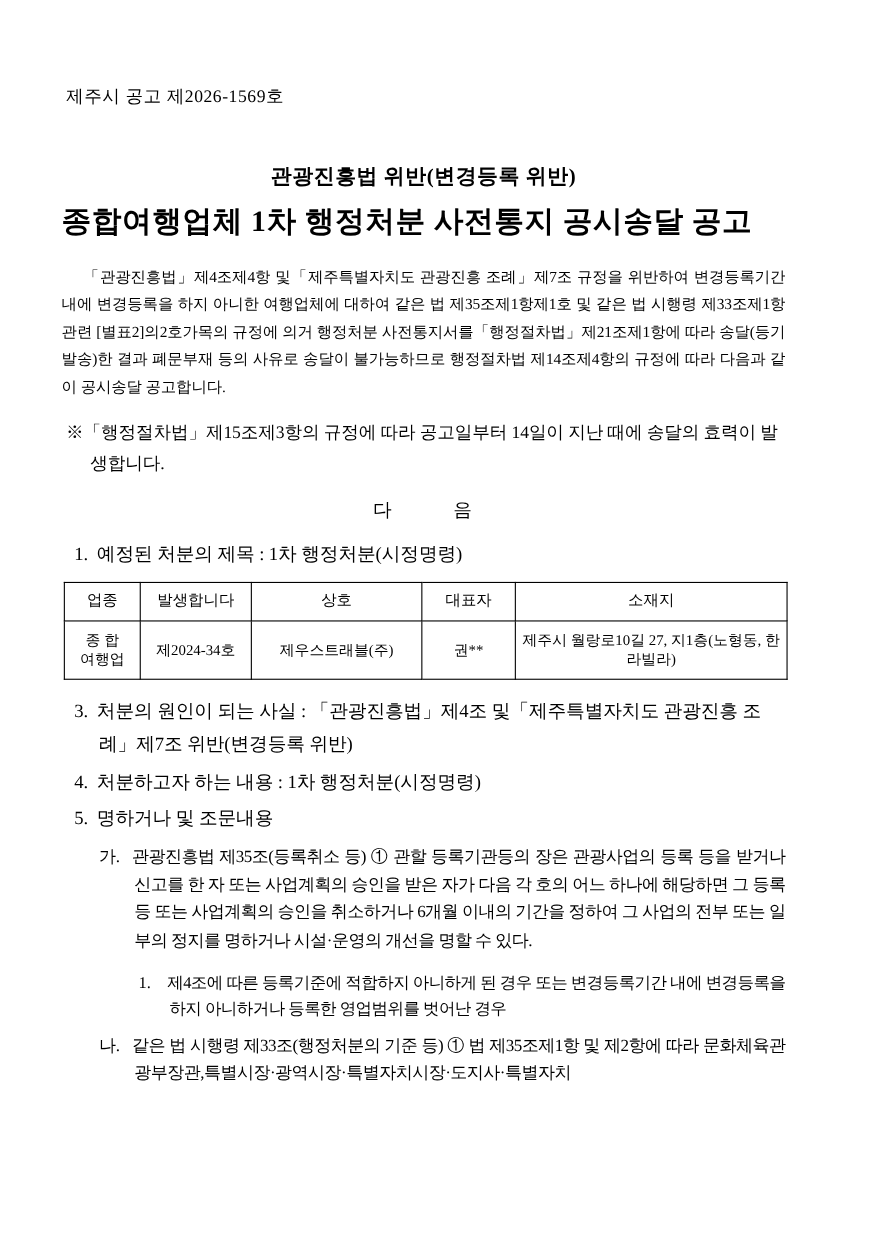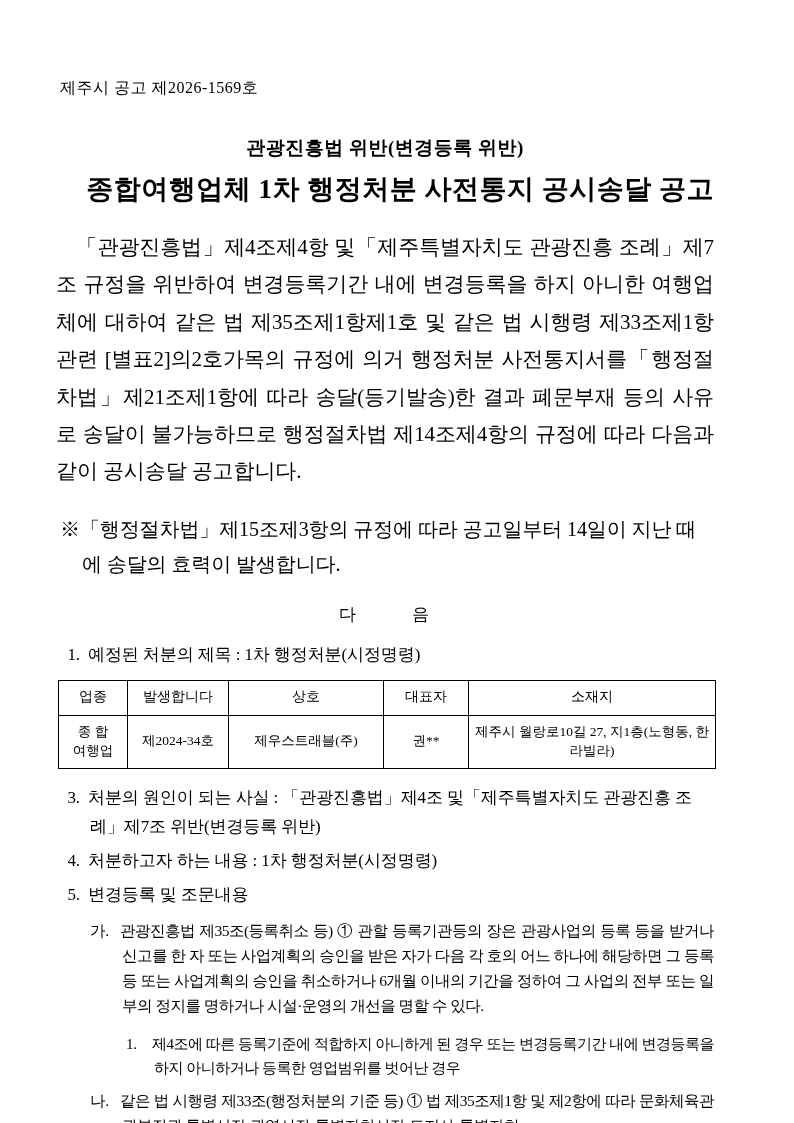--- a/index.html
+++ b/index.html
@@ -23,41 +23,41 @@
   }
   .doc-number {
     font-size: 16px;
     letter-spacing: 0.5px;
     margin: 6px 0 0 4px;
   }
   .title-sub {
     text-align: center;
     font-size: 19px;
     font-weight: bold;
-    margin-top: 36px;
+    margin-top: 48px;
     letter-spacing: 0.5px;
   }
   .title-main {
-    text-align: right;
+    text-align: left;
     font-size: 27px;
     font-weight: bold;
     margin-top: 10px;
     letter-spacing: 0.5px;
     white-space: nowrap;
   }
   .body-para {
-    font-size: 21px;
+    font-size: 14px;
     line-height: 1.78;
     text-align: justify;
     margin-top: 22px;
     text-indent: 20px;
     letter-spacing: -0.1px;
   }
   .note-para {
-    font-size: 20px;
+    font-size: 16px;
     line-height: 1.78;
     margin-top: 8px;
     padding-left: 26px;
     text-indent: -22px;
     letter-spacing: -0.1px;
   }
   .center-word {
     text-align: center;
     font-size: 17px;
     margin-top: 14px;
@@ -211,21 +211,21 @@
   </table>
 
   <ol class="main-list">
     <li>
       <span class="num">3.</span><span>처분의 원인이 되는 사실 : 「관광진흥법」제4조 및「제주특별자치도 관광진흥 조례」제7조 위반(변경등록 위반)</span>
     </li>
     <li>
       <span class="num">4.</span><span>처분하고자 하는 내용 : 1차 행정처분(시정명령)</span>
     </li>
     <li>
-      <span class="num">5.</span><span>변경등록 및 조문내용</span>
+      <span class="num">5.</span><span>명하거나 및 조문내용</span>
     </li>
   </ol>
 
   <ol class="sub-list">
     <li>
       <span class="sub-num">가.</span><span class="tight">관광진흥법 제35조(등록취소 등) ① 관할 등록기관등의 장은 관광사업의 등록 등을 받거나 신고를 한 자 또는 사업계획의 승인을 받은 자가 다음 각 호의 어느 하나에 해당하면 그 등록 등 또는 사업계획의 승인을 취소하거나 6개월 이내의 기간을 정하여 그 사업의 전부 또는 일부의 정지를 명하거나 시설·운영의 개선을 명할 수 있다.</span>
     </li>
   </ol>
 
   <ol class="subsub-list">

